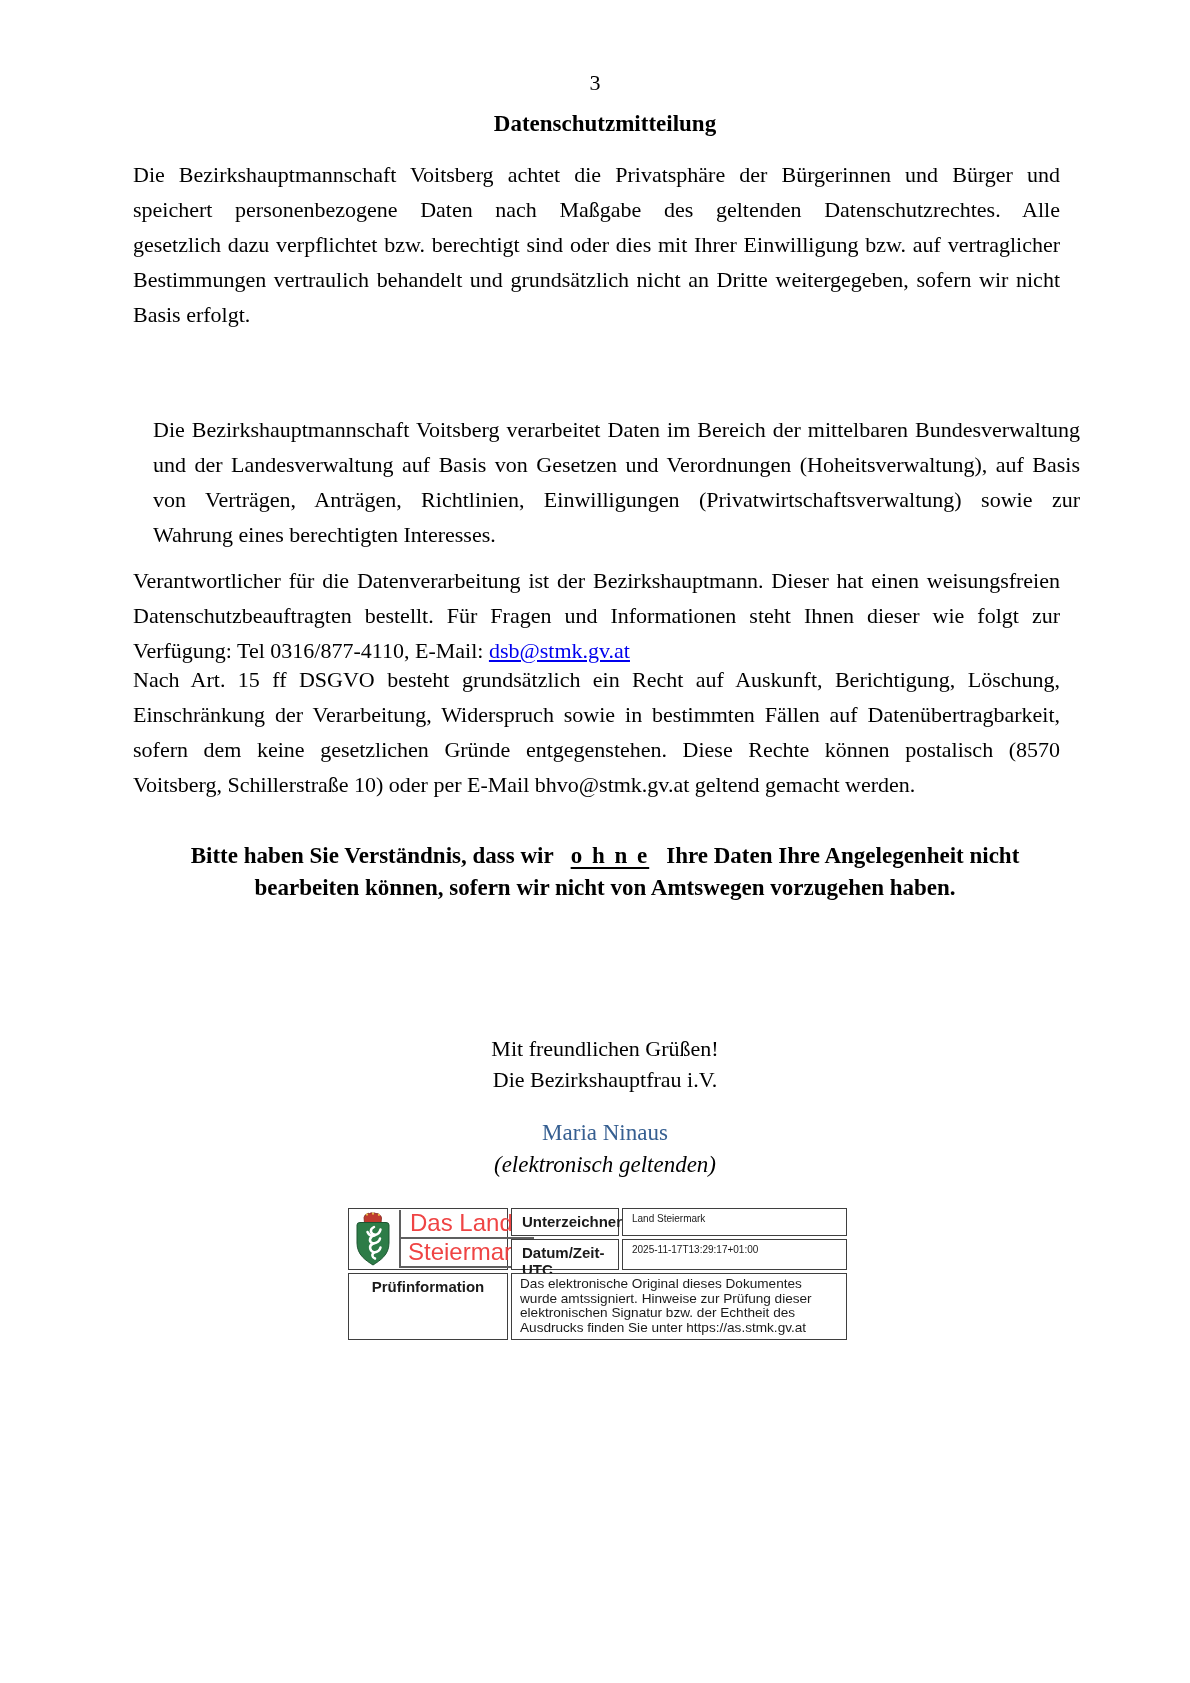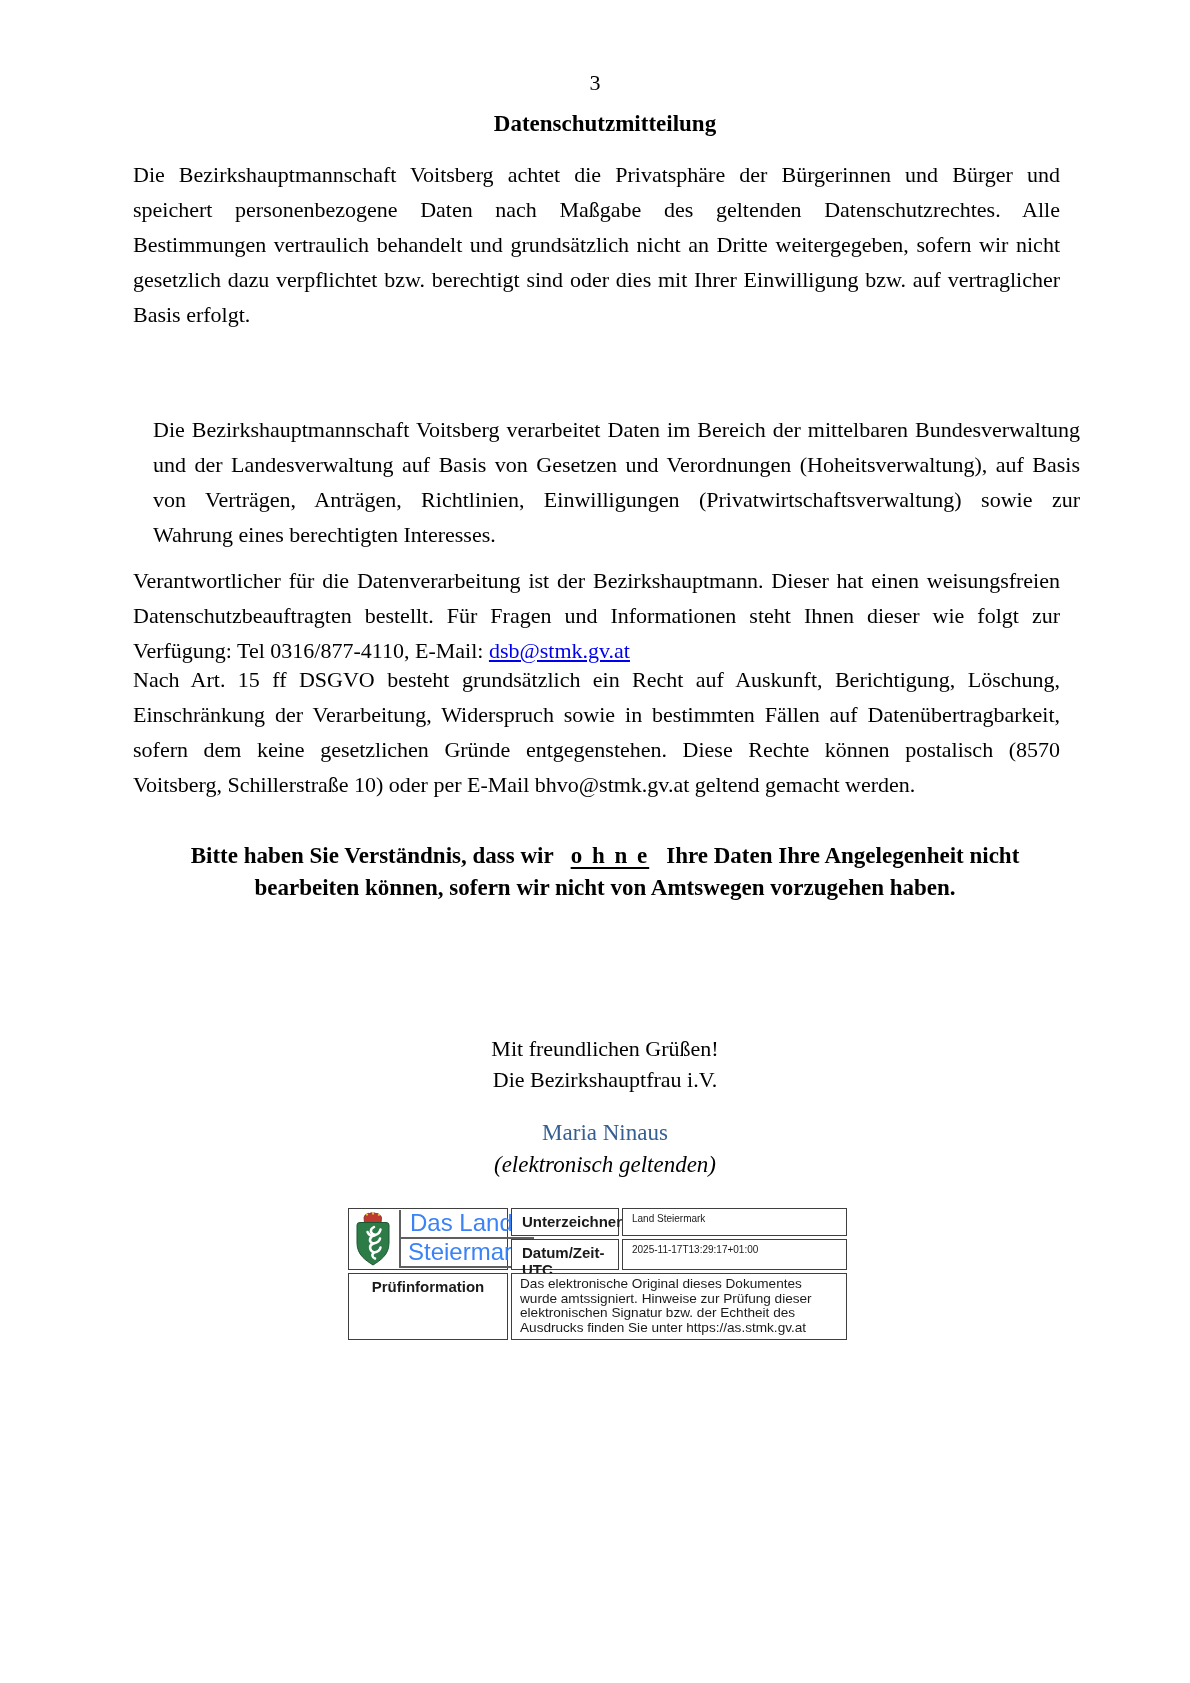--- a/index.html
+++ b/index.html
@@ -39,37 +39,37 @@
     grid-template-columns:160px 108px 1fr;grid-template-rows:28px 31px auto;gap:3px;
     font-family:"Liberation Sans","DejaVu Sans",sans-serif;color:#1a1a1a;}
   .cell{border:1px solid #3f3f3f;background:#fff;}
   .logo-cell{grid-row:1/3;grid-column:1;display:flex;align-items:center;padding:2px 3px;}
   .label{font-weight:bold;font-size:15px;padding:4px 0 0 10px;grid-column:2;}
   .value{font-size:10px;padding:4px 4px 0 9px;grid-column:3;}
   .pruef-label{grid-row:3;grid-column:1;font-weight:bold;font-size:15px;text-align:center;padding-top:4px;}
   .pruef-text{grid-row:3;grid-column:2/4;font-size:13.6px;line-height:14.6px;padding:3px 6px 4px 8px;}
 
   .crest{flex:0 0 auto;margin-right:5px;}
-  .logo-text{font-size:24px;color:#3b82f6;line-height:1.1;}
+  .logo-text{font-size:24px;color:#ef4444;line-height:1.1;}
   .logo-line1{border-left:2px solid #5f5f5f;padding:0 8px 1px 9px;}
   .logo-line2{border:2px solid #5f5f5f;padding:0 8px 1px 7px;}
 </style>
 </head>
 <body>
 
 <div class="page">
 
   <div class="page-number">3</div>
   <div class="doc-title">Datenschutzmitteilung</div>
 
   <div class="para p1">
       <div class="jline">Die Bezirkshauptmannschaft Voitsberg achtet die Privatsphäre der Bürgerinnen und Bürger und</div>
       <div class="jline">speichert personenbezogene Daten nach Maßgabe des geltenden Datenschutzrechtes. Alle</div>
+      <div class="jline">gesetzlich dazu verpflichtet bzw. berechtigt sind oder dies mit Ihrer Einwilligung bzw. auf vertraglicher</div>
       <div class="jline">Bestimmungen vertraulich behandelt und grundsätzlich nicht an Dritte weitergegeben, sofern wir nicht</div>
-      <div class="jline">gesetzlich dazu verpflichtet bzw. berechtigt sind oder dies mit Ihrer Einwilligung bzw. auf vertraglicher</div>
       <div class="jline last">Basis erfolgt.</div>
     </div>
 
   <div class="para p2">
       <div class="jline">Die Bezirkshauptmannschaft Voitsberg verarbeitet Daten im Bereich der mittelbaren Bundesverwaltung</div>
       <div class="jline">und der Landesverwaltung auf Basis von Gesetzen und Verordnungen (Hoheitsverwaltung), auf Basis</div>
       <div class="jline">von Verträgen, Anträgen, Richtlinien, Einwilligungen (Privatwirtschaftsverwaltung) sowie zur</div>
       <div class="jline last">Wahrung eines berechtigten Interesses.</div>
     </div>
 

